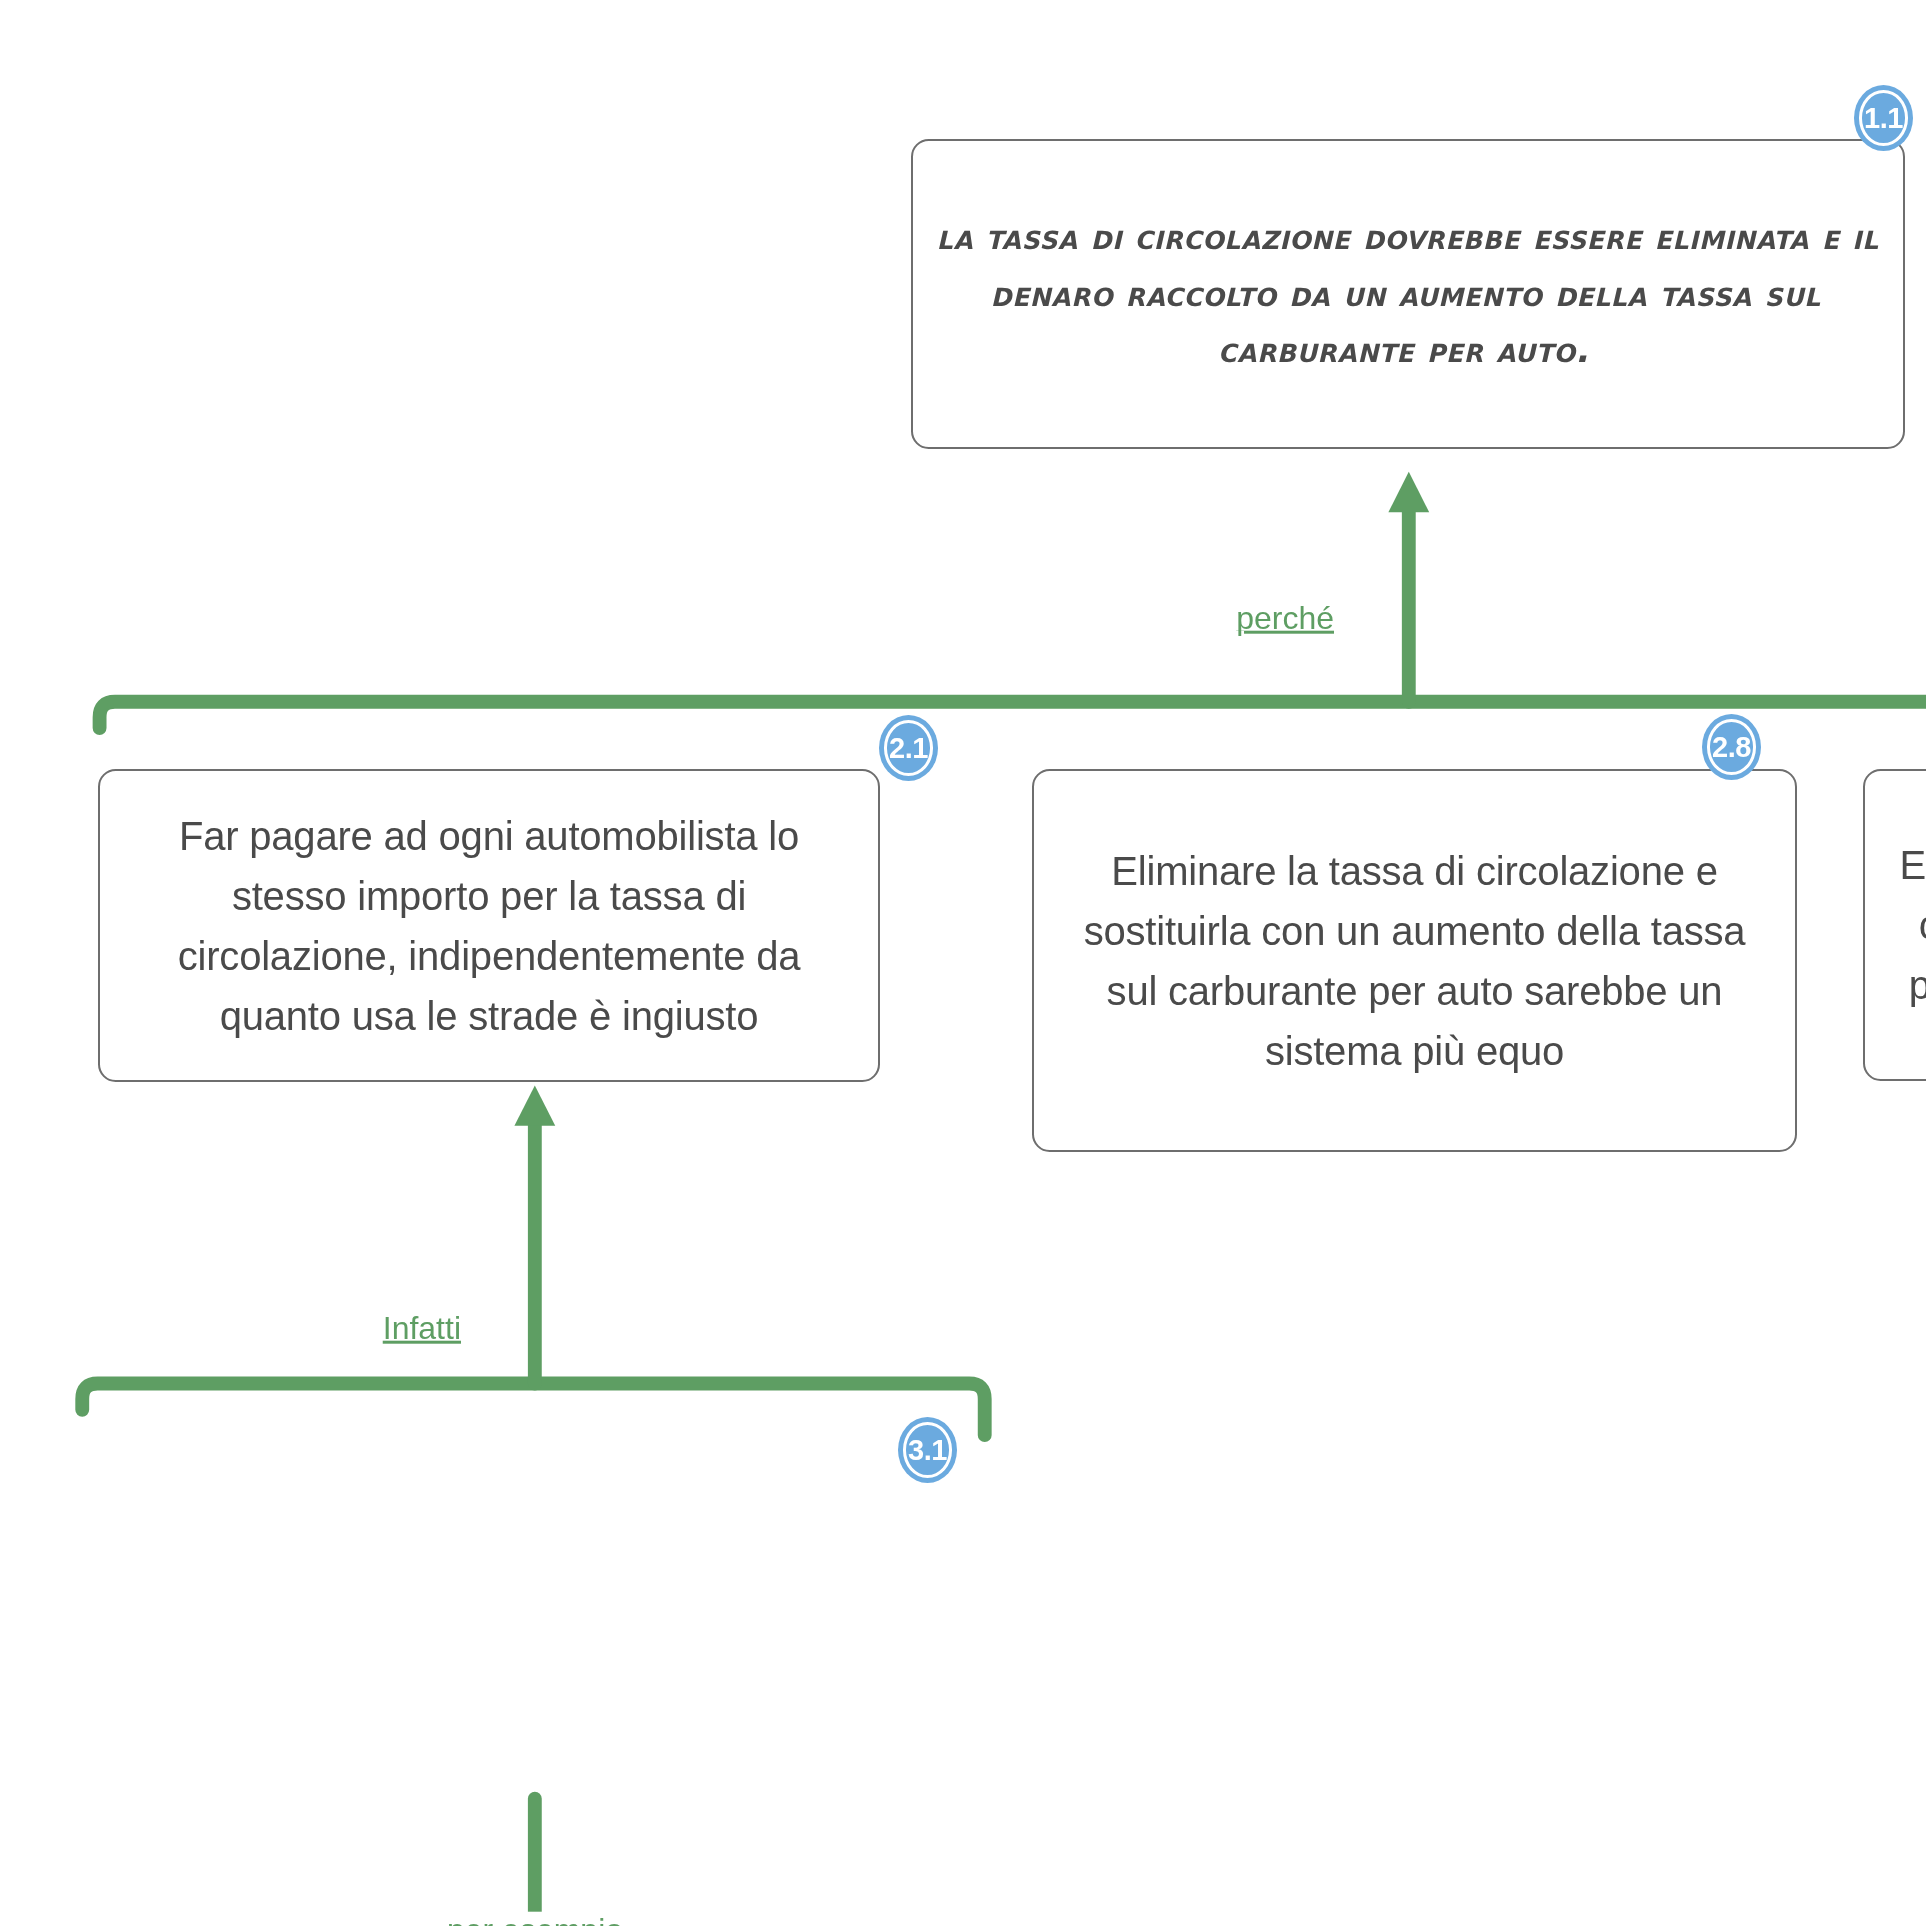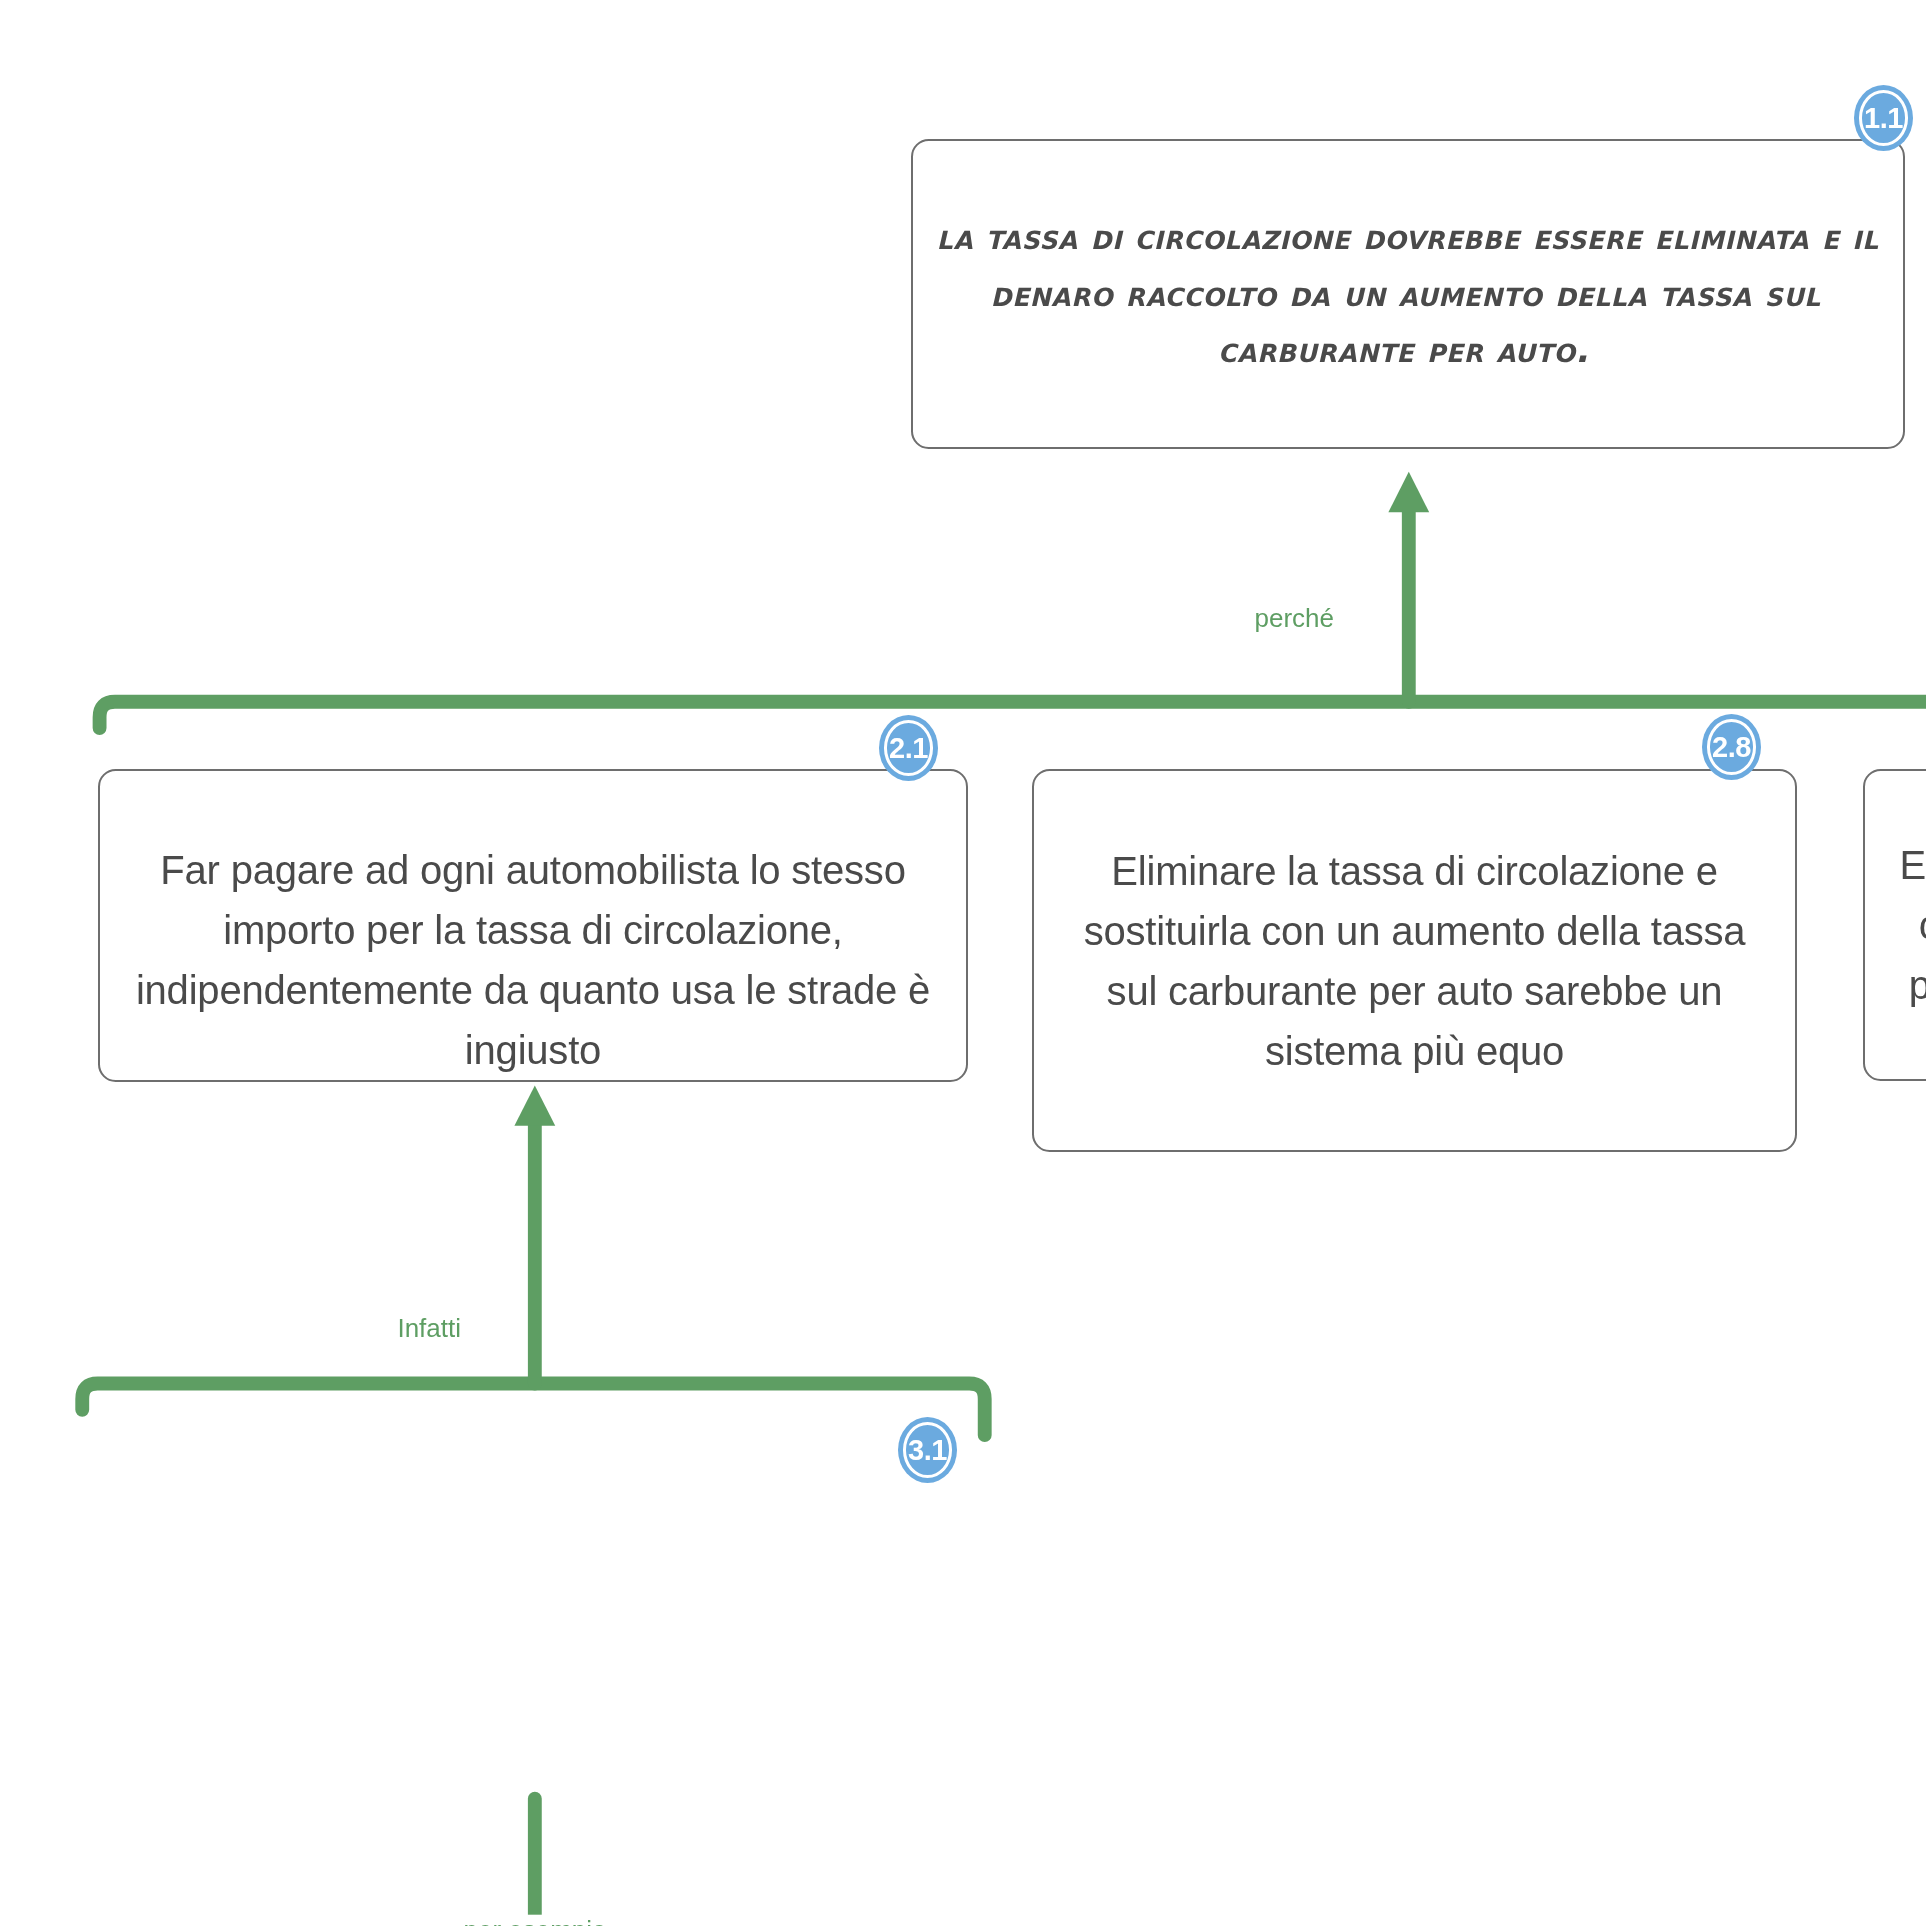--- a/index.html
+++ b/index.html
@@ -100,26 +100,27 @@
     font-size: 29px;
     font-weight: 700;
     line-height: 1;
     letter-spacing: -0.4px;
   }
 
   
   .edge-label {
     position: absolute;
     color: #5E9E63;
-    font-size: 26px;
+    font-size: 32px;
     line-height: 1;
     white-space: nowrap;
     background: #ffffff;
     padding: 2.3px 5.4px;
     z-index: 20;
+    text-decoration: underline;
   }
 </style>
 </head>
 <body>
 
 <div id="canvas">
 
   <svg id="edges" viewBox="0 0 7258 6475">
     <g fill="none" stroke="#5E9E63" stroke-width="36" stroke-linecap="round" stroke-linejoin="round">
 
@@ -141,21 +142,21 @@
     <polygon points="1388,2818 1335,2923 1441,2923" fill="#5E9E63"></polygon>
   </svg>
 
   <div class="node root" style="left:911px; top:139px; width:994px; height:310px;">
     <span class="node-text">La tassa di circolazione dovrebbe essere eliminata e il denaro raccolto da un aumento della tassa sul carburante per auto.</span>
   </div>
   <div class="badge" style="left:1854px; top:85px;">
     <span class="badge-label">1.1</span>
   </div>
 
-  <div class="node" style="left:98px; top:769px; width:870px; height:313px;align-items:flex-end;">
+  <div class="node" style="left:98px; top:769px; width:782px; height:313px;">
     <span class="node-text">Far pagare ad ogni automobilista lo stesso importo per la tassa di circolazione, indipendentemente da quanto usa le strade è ingiusto</span>
   </div>
   <div class="badge" style="left:879px; top:715px;">
     <span class="badge-label">2.1</span>
   </div>
 
   <div class="node" style="left:1032px; top:769px; width:765px; height:383px;">
     <span class="node-text">Eliminare la tassa di circolazione e sostituirla con un aumento della tassa sul carburante per auto sarebbe un sistema più equo</span>
   </div>
   <div class="badge" style="left:1702px; top:714px;">

